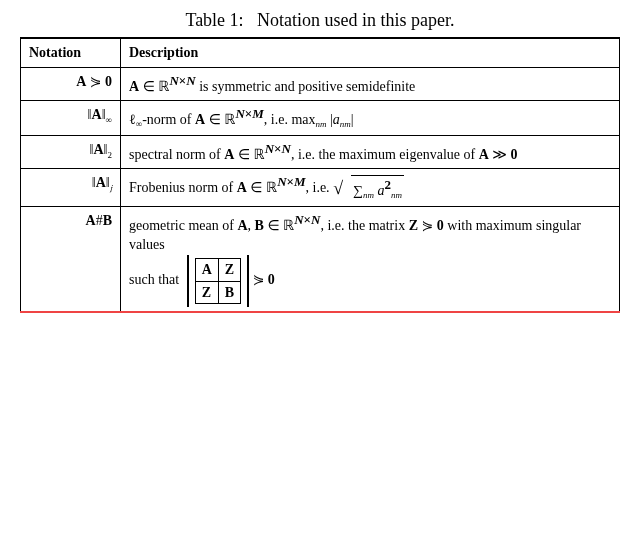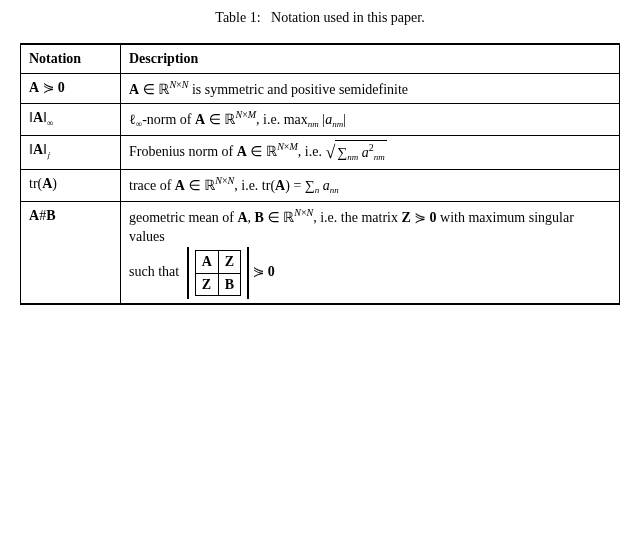--- a/index.html
+++ b/index.html
@@ -12,22 +12,22 @@
       align-items: flex-start;
       width: 640px;
       min-height: 559px;
       padding: 10px 20px;
     }
     .page-container {
       width: 600px;
     }
     .table-caption {
       text-align: center;
-      margin-bottom: 17px;
-      font-size: 14px;
+      margin-bottom: 6px;
+      font-size: 18px;
     }
     .main-table {
       width: 100%;
       border-collapse: collapse;
       border: 1.5px solid #000;
     }
     .main-table th, .main-table td {
       border: 1px solid #000;
       padding: 4px 8px;
       vertical-align: top;
@@ -35,45 +35,47 @@
     }
     .main-table th {
       font-weight: bold;
       background: #fff;
       text-align: left;
       border-bottom: 1.5px solid #000;
     }
     .col-notation {
       width: 100px;
       white-space: nowrap;
+      text-align: right;
     }
     .col-desc {
       width: auto;
     }
-    sup { font-size: 10px; vertical-align: super; }
+    sup { font-size: 13px; vertical-align: super; font-weight: bold; }
     sub { font-size: 9px; vertical-align: sub; }
     .sqrt-container {
       display: inline-block;
       vertical-align: middle;
     }
     .sqrt-symbol {
       font-size: 18px;
       vertical-align: middle;
     }
     .sqrt-content {
       display: inline-block;
       border-top: 1.5px solid #000;
       padding: 0 2px;
       vertical-align: middle;
+      margin-left: 8px;
     }
 
     
     .main-table {
       border-top: 2px solid #000;
-      border-bottom: 2px solid #000000;
+      border-bottom: 2px solid #ef4444;
     }
     .main-table thead tr th {
       border-top: 1px solid #000;
     }
   </style>
 </head>
 <body>
 
 <div class="page-container">
   <div class="table-caption">
@@ -103,41 +105,41 @@
 
       <tr>
         <td class="col-notation">
           ‖<b>A</b>‖<sub>∞</sub>
         </td>
         <td class="col-desc">
           ℓ<sub>∞</sub>-norm of <b>A</b> ∈ ℝ<sup><i>N</i>×<i>M</i></sup>, i.e. max<sub><i>nm</i></sub> |<i>a</i><sub><i>nm</i></sub>|
         </td>
       </tr>
 
+      <tr>
+        <td class="col-notation">
+          ‖<b>A</b>‖<sub>2</sub>
+        </td>
+        <td class="col-desc">
+          spectral norm of <b>A</b> ∈ ℝ<sup><i>N</i>×<i>N</i></sup>, i.e. the maximum eigenvalue of <b>A</b> ≫ <b>0</b>
+        </td>
+      </tr>
 
       <tr>
         <td class="col-notation">
           ‖<b>A</b>‖<sub><i>𝔧</i></sub>
         </td>
         <td class="col-desc">
           Frobenius norm of <b>A</b> ∈ ℝ<sup><i>N</i>×<i>M</i></sup>, i.e.
           <span class="sqrt-container">
             <span class="sqrt-symbol">√</span><span class="sqrt-content">∑<sub><i>nm</i></sub> <i>a</i><sup>2</sup><sub><i>nm</i></sub></span>
           </span>
         </td>
       </tr>
 
-      <tr>
-        <td class="col-notation">
-          tr(<b>A</b>)
-        </td>
-        <td class="col-desc">
-          trace of <b>A</b> ∈ ℝ<sup><i>N</i>×<i>N</i></sup>, i.e. tr(<b>A</b>) = ∑<sub><i>n</i></sub> <i>a</i><sub><i>nn</i></sub>
-        </td>
-      </tr>
 
 
       <tr>
         <td class="col-notation">
           <b>A</b>#<b>B</b>
         </td>
         <td class="col-desc">
           geometric mean of <b>A</b>, <b>B</b> ∈ ℝ<sup><i>N</i>×<i>N</i></sup>, i.e. the matrix <b>Z</b> ⋟ <b>0</b> with maximum singular values
           <br>
           such that

